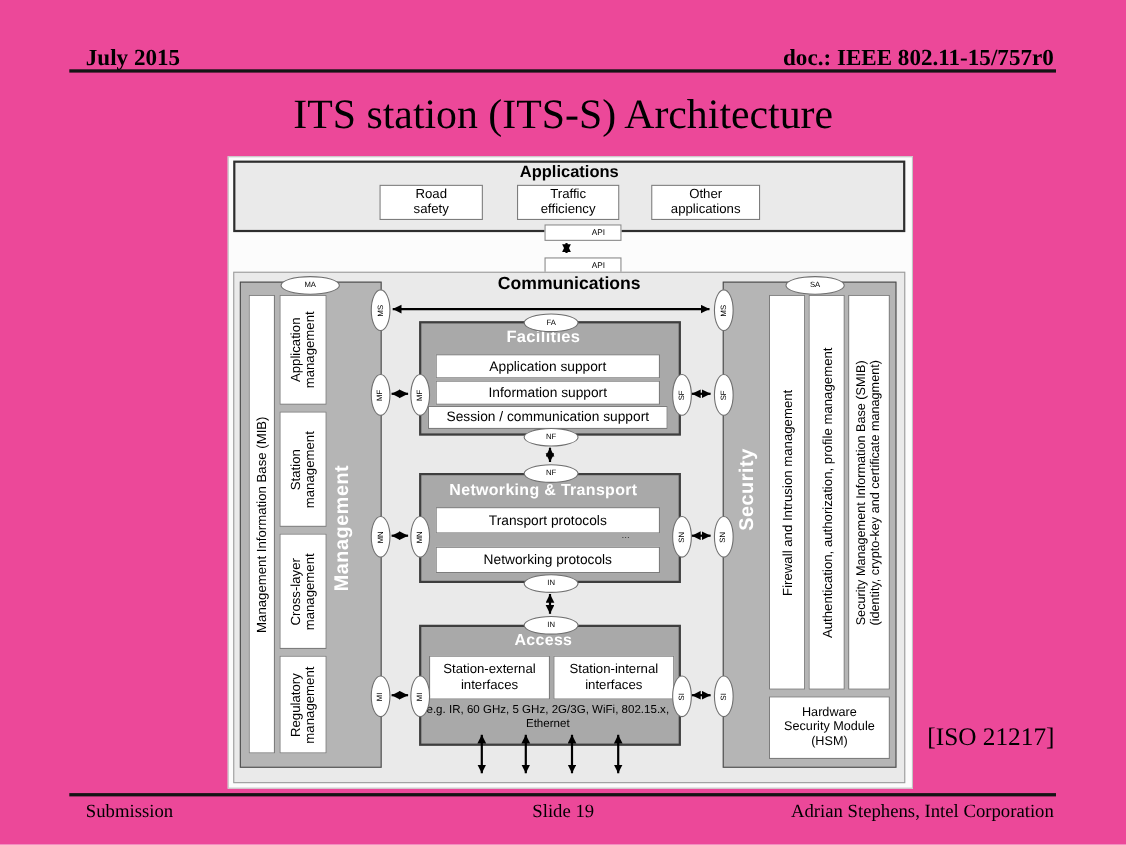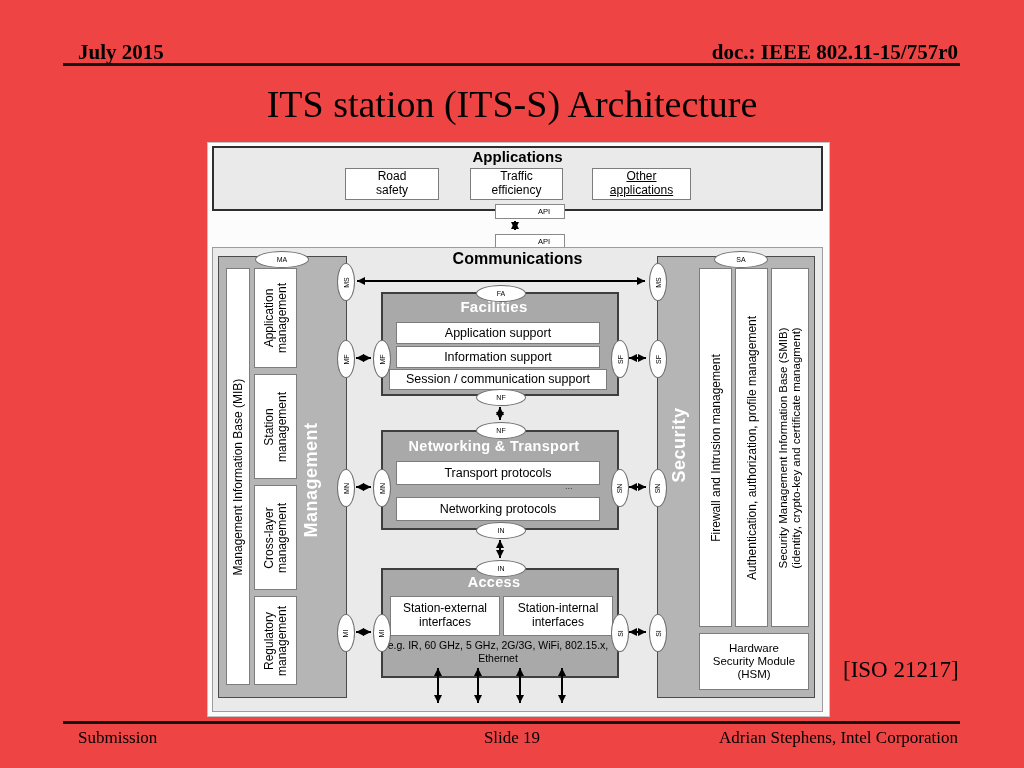--- a/index.html
+++ b/index.html
@@ -1,16 +1,16 @@
 <!DOCTYPE html>
 <html><head>
 <meta charset="utf-8">
 <style>
   html,body{margin:0;padding:0;background:#fff;}
-  .slide{position:relative;width:1024px;height:768px;background:#ef4444;overflow:hidden;
+  .slide{position:relative;width:1024px;height:768px;background:#ec4899;overflow:hidden;
          font-family:"Liberation Sans",sans-serif;color:#000;}
   .serif{font-family:"Liberation Serif",serif;}
   .abs{position:absolute;}
   .hline{position:absolute;background:#141414;height:2.5px;}
   
   .panel{position:absolute;background:#eaeaea;}
   .apps-panel{border:2px solid #2e2e2e;}
   .comms-panel{border:1px solid #9c9c9c;}
   .outer{position:absolute;background:#fcfcfc;border:1px solid #c4c4c4;}
   .bar{position:absolute;background:#b5b5b5;border:1px solid #4b4b4b;}
@@ -48,21 +48,21 @@
   <div class="panel apps-panel" style="left:212px;top:146px;width:607px;height:61px;"></div>
   <div class="abs" style="left:212px;top:148px;width:611px;text-align:center;font-weight:bold;font-size:15px;">Applications</div>
   <div class="wbox" style="left:345px;top:168px;width:92px;height:30px;font-size:12px;">
     <span>Road</span>
     <span>safety</span>
   </div>
   <div class="wbox" style="left:470px;top:168px;width:91px;height:30px;font-size:12px;">
     <span>Traffic</span>
     <span>efficiency</span>
   </div>
-  <div class="wbox" style="left:592px;top:168px;width:97px;height:30px;font-size:12px;text-decoration:underline;">
+  <div class="wbox" style="left:592px;top:168px;width:97px;height:30px;font-size:12px;">
     <span>Other</span>
     <span>applications</span>
   </div>
 
   <div class="apibox" style="left:495px;top:204px;">API</div>
   <div class="apibox" style="left:495px;top:234px;">API</div>
 
   <div class="panel comms-panel" style="left:212px;top:247px;width:609px;height:463px;"></div>
   <div class="abs" style="left:212px;top:250px;width:611px;text-align:center;font-weight:bold;font-size:16px;">Communications</div>
 

